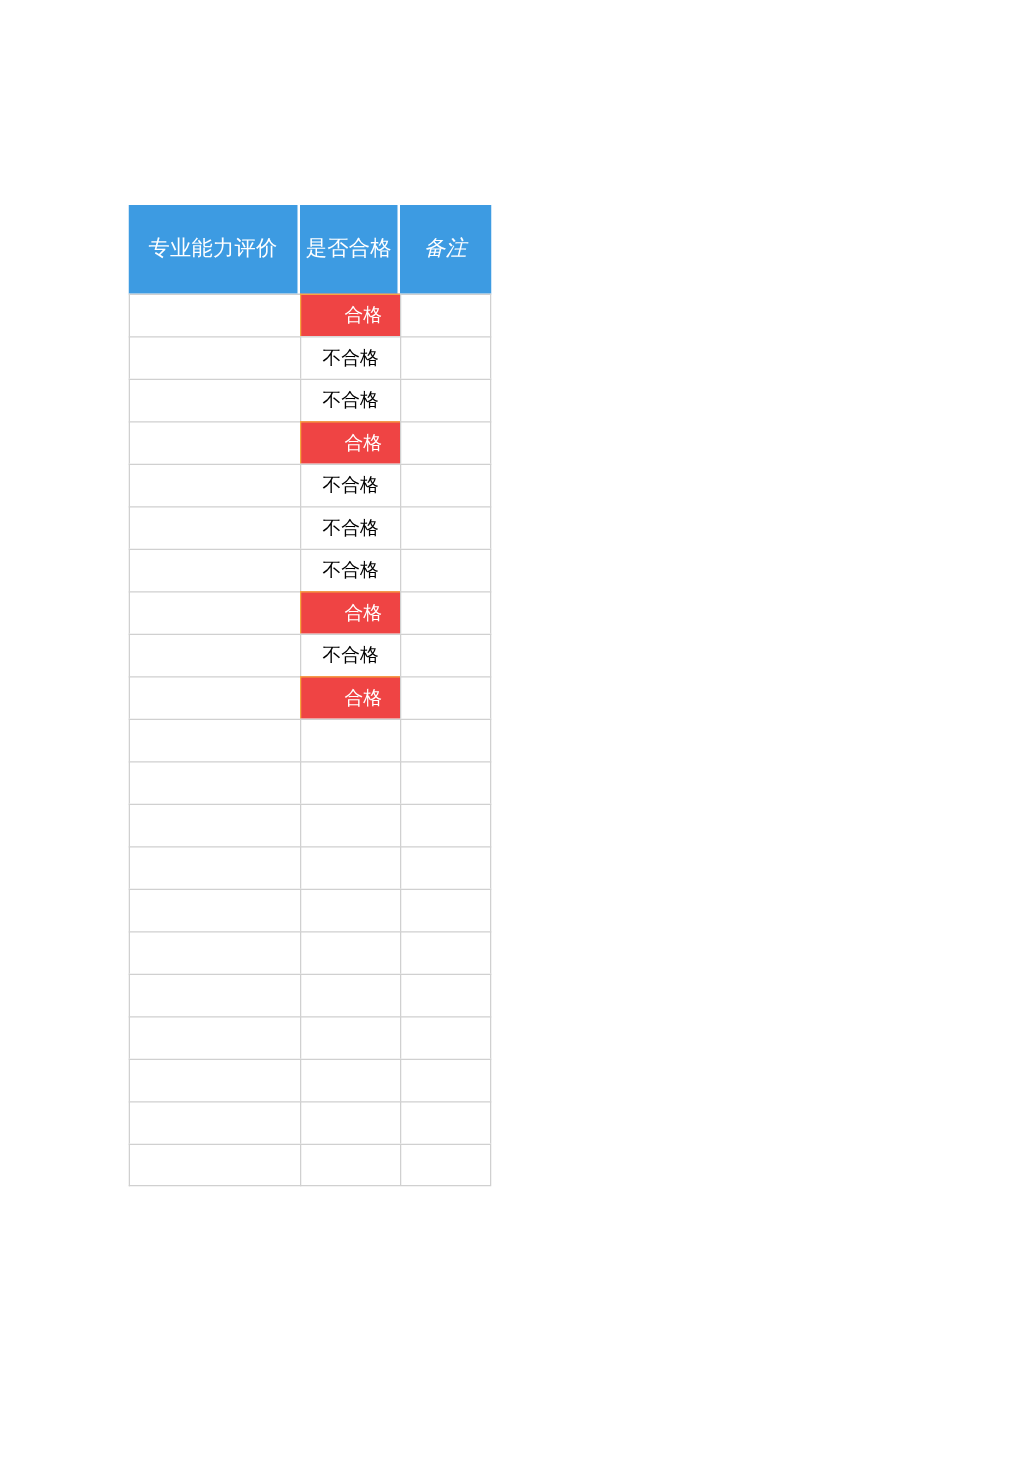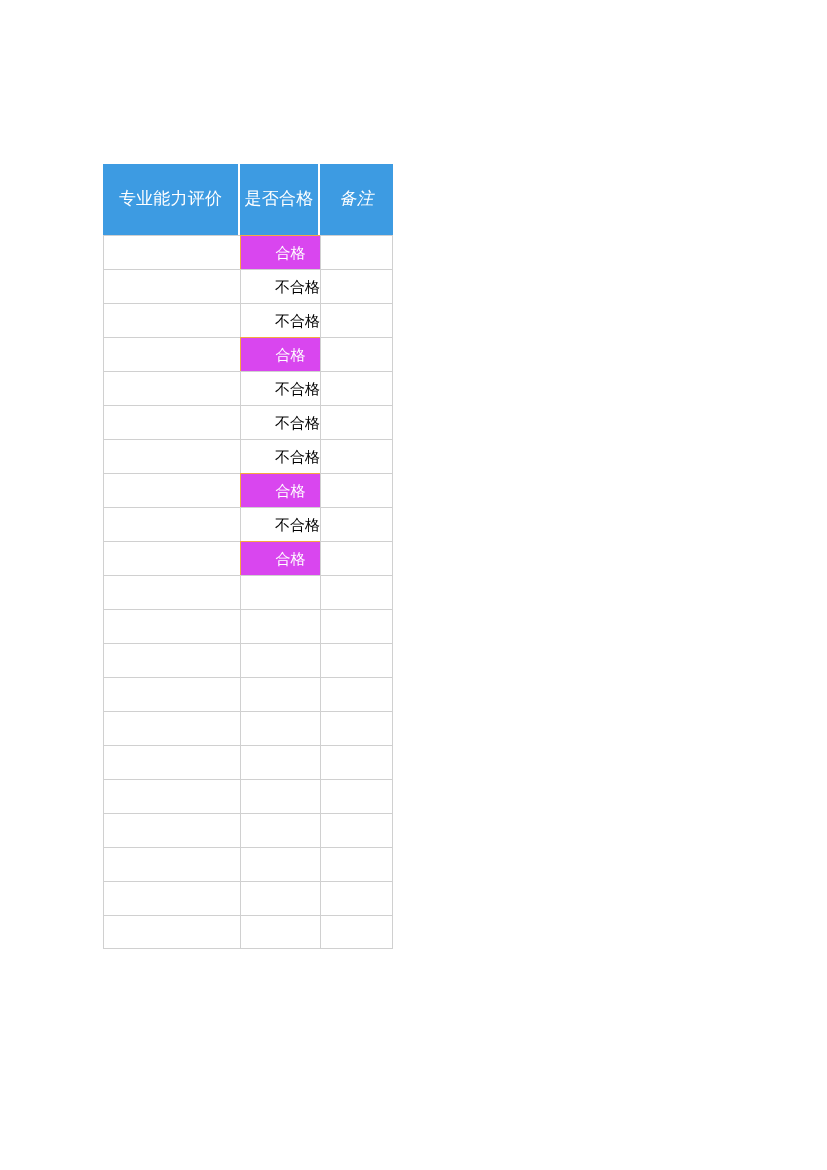--- a/index.html
+++ b/index.html
@@ -77,30 +77,29 @@
   }
   #assessment-table tbody td:last-child {
     border-right: 1px solid #d0d0d0;
   }
   #assessment-table tbody tr:last-child td {
     border-bottom: 1px solid #d0d0d0;
   }
 
   
   #assessment-table tbody td.status-pass {
-    background: #d946ef;
+    background: #ef4444;
     color: #ffffff;
     border-left-color: #F5A840;
     border-top-color: #F5A840;
     padding-left: 20px;
   }
   #assessment-table tbody td.status-fail {
     background: #ffffff;
     color: #000000;
-    text-align: right;
   }
   #assessment-table tbody td.status-empty {
     background: #ffffff;
   }
 </style>
 </head>
 <body>
 
 <div id="sheet-canvas">
 

